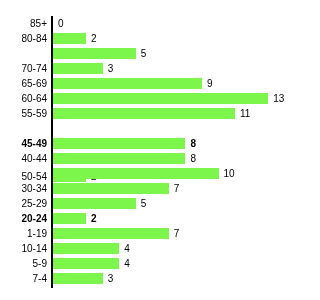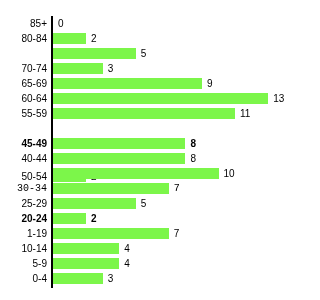--- a/index.html
+++ b/index.html
@@ -116,21 +116,21 @@
         </div>
         <div class="row" style="top: 151px; width: 300px;">
           <div class="cat-label">40-44</div>
           <div class="bar" style="width: 132.4px; background: rgb(124, 246, 74);"></div>
           <div class="val-label" style="left: 190.4px;">8</div>
         </div>
         <div class="row" style="top: 166px; width: 300px;">
           <div class="bar" style="width: 165.5px; background: rgb(124, 246, 74);"></div>
           <div class="val-label" style="left: 223.5px;">10</div>
         </div>
-        <div class="row" style="top: 181px; width: 300px; font-family: Liberation Mono, monospace;">
+        <div class="row" style="top: 181px; width: 300px;">
           <div class="cat-label">30-34</div>
           <div class="bar" style="width: 115.85px; background: rgb(124, 246, 74);"></div>
           <div class="val-label" style="left: 173.85px;">7</div>
         </div>
         <div class="row" style="top: 196px; width: 300px;">
           <div class="cat-label">25-29</div>
           <div class="bar" style="width: 82.75px; background: rgb(124, 246, 74);"></div>
           <div class="val-label" style="left: 140.75px;">5</div>
         </div>
         <div class="row" style="top: 211px; width: 300px; font-weight: bold;">
@@ -147,19 +147,19 @@
           <div class="cat-label">10-14</div>
           <div class="bar" style="width: 66.2px; background: rgb(124, 246, 74);"></div>
           <div class="val-label" style="left: 124.2px;">4</div>
         </div>
         <div class="row" style="top: 256px; width: 300px; padding-left: 24px;">
           <div class="cat-label">5-9</div>
           <div class="bar" style="width: 66.2px; background: rgb(124, 246, 74);"></div>
           <div class="val-label" style="left: 124.2px;">4</div>
         </div>
         <div class="row" style="top: 271px; width: 300px;">
-          <div class="cat-label">0-4</div>
+          <div class="cat-label">7-4</div>
           <div class="bar" style="width: 49.65px; background: rgb(124, 246, 74);"></div>
           <div class="val-label" style="left: 107.65px;">3</div>
         </div>
       </div>
   </div>
 </div>
 
 </body></html>

